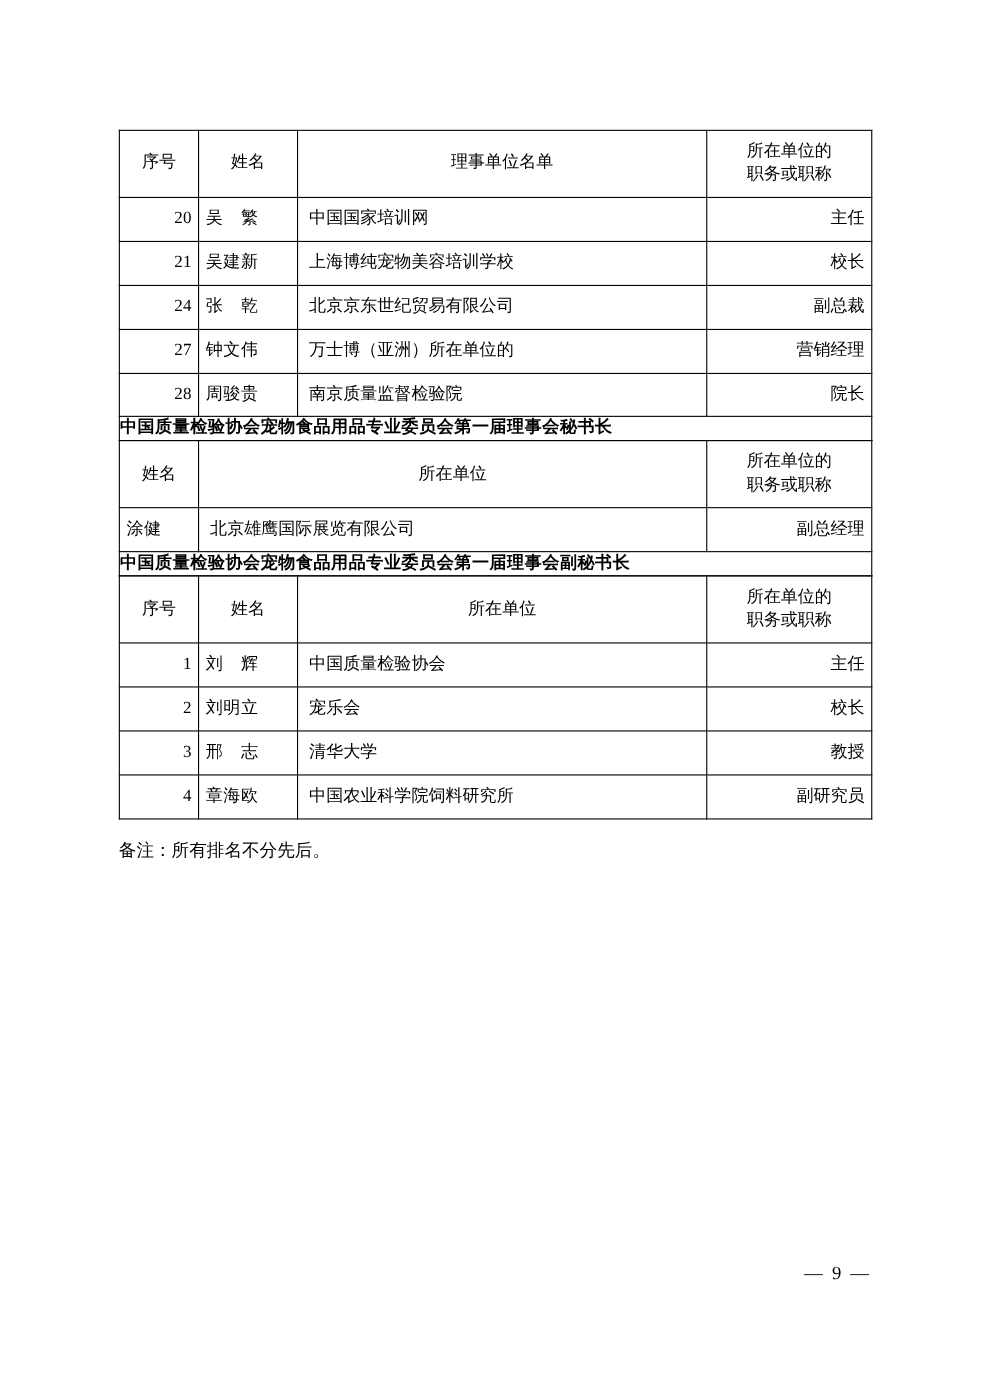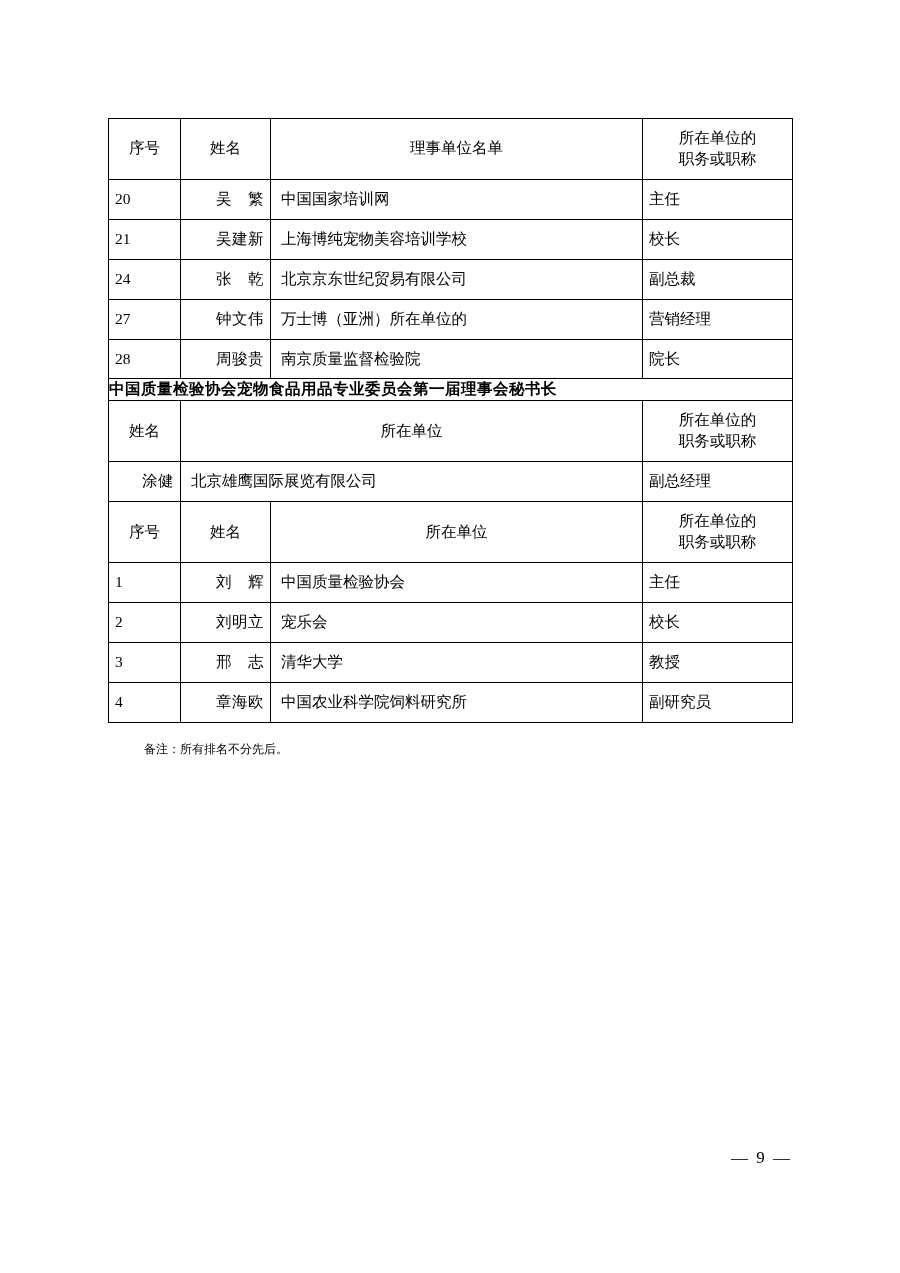--- a/index.html
+++ b/index.html
@@ -37,40 +37,39 @@
     padding: 0;
     vertical-align: middle;
     font-size: 15.5px;
     line-height: 1.35;
   }
   .cell {
     padding: 9px 6px;
     min-height: 24px;
     box-sizing: border-box;
   }
-  .c-center { text-align: left; }
+  .c-center { text-align: right; }
   .c-left { text-align: left; padding-left: 10px; }
   .hdr {
     text-align: center;
     font-weight: normal;
   }
   .name-cell {
-    text-align: right;
+    text-align: left;
     letter-spacing: 0.5px;
   }
   .section-title td {
     font-weight: bold;
     font-size: 18.5px;
     padding: 10px 4px;
     letter-spacing: 0.5px;
   }
   .note {
     margin-top: 18px;
-    margin-left: 36px;
-    font-size: 12px;
+    font-size: 16px;
     font-family: Liberation Mono, monospace;
   }
   .page-number {
     position: absolute;
     right: 108px;
     top: 1148px;
     font-size: 17px;
     letter-spacing: 2px;
   }
   table.grid + table.grid {
@@ -211,20 +210,23 @@
           <td>
               <div class="cell name-cell">涂健</div>
             </td>
           <td>
               <div class="cell c-left">北京雄鹰国际展览有限公司</div>
             </td>
           <td>
               <div class="cell c-center">副总经理</div>
             </td>
         </tr>
+        <tr class="section-title">
+          <td colspan="3">中国质量检验协会宠物食品用品专业委员会第一届理事会副秘书长</td>
+        </tr>
       </tbody>
     </table>
 
     <table class="grid">
       <colgroup>
         <col style="width:72px">
         <col style="width:90px">
         <col style="width:372px">
         <col style="width:150px">
       </colgroup>

